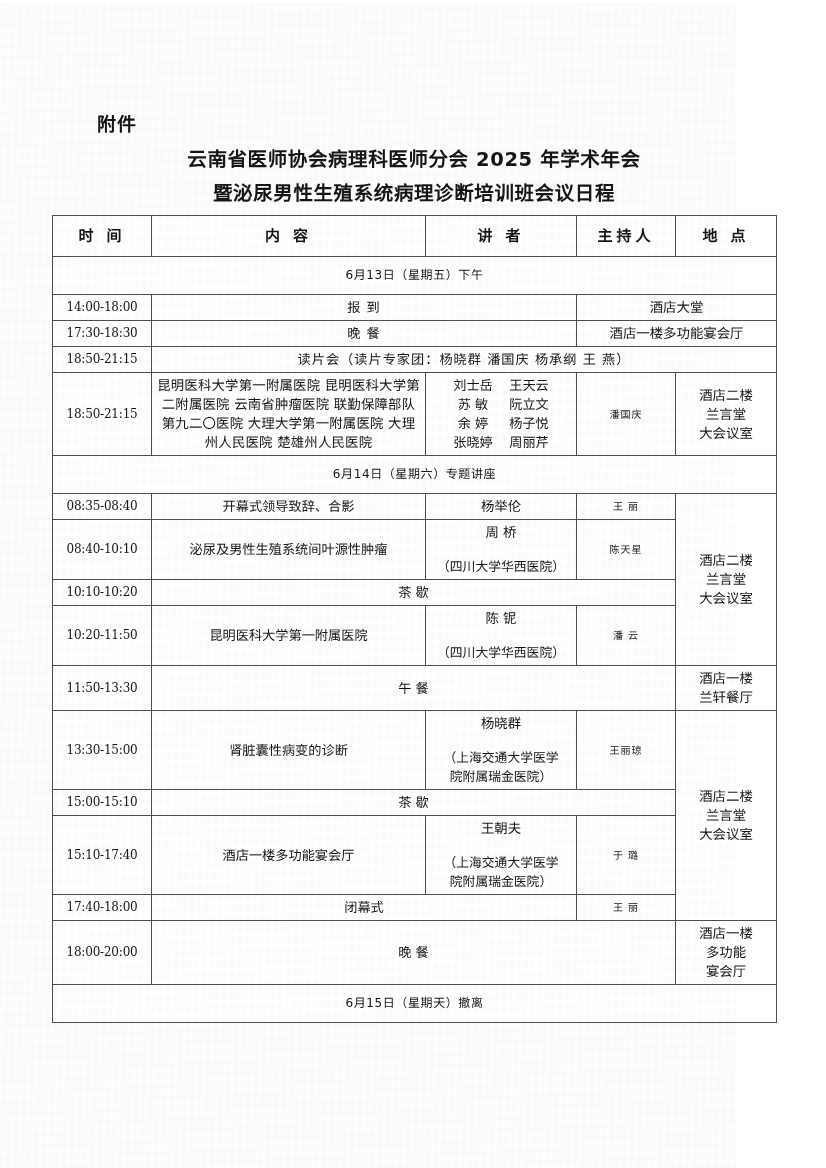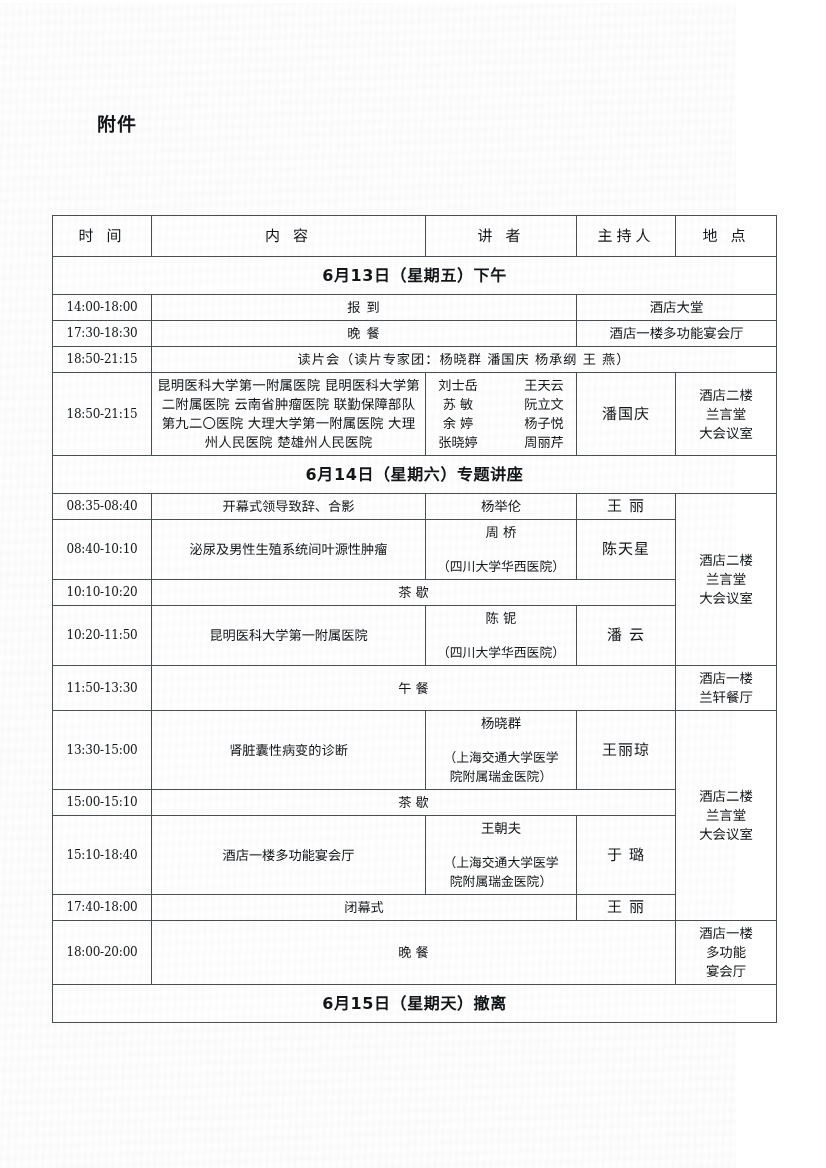--- a/index.html
+++ b/index.html
@@ -75,34 +75,34 @@
   table.schedule td, table.schedule th {
     border: 1px solid #4a4f53;
     padding: 3px 4px;
     text-align: center;
     vertical-align: middle;
     line-height: 19px;
     background: #ffffff;
   }
   th.hdr {
     font-size: 15px;
-    font-weight: normal;
+    font-weight: bold;
     letter-spacing: 4px;
     height: 34px;
     padding: 2px 4px;
   }
   td.shade, th.shade {
     background: #b9c5c6;
     background-image:
       repeating-linear-gradient(100deg, rgba(255,255,255,0.16) 0px, rgba(255,255,255,0) 4px, rgba(0,0,0,0.018) 9px),
       repeating-linear-gradient(12deg, rgba(255,255,255,0.10) 0px, rgba(0,0,0,0.012) 6px);
   }
   td.daybar {
-    font-size: 16px;
-    font-weight: bold;
+    font-size: 12px;
+    font-weight: normal;
     letter-spacing: 0.6px;
     height: 31px;
   }
   td.time {
     font-size: 12px;
     letter-spacing: -0.2px;
     white-space: nowrap;
     font-family: "DejaVu Serif", "Liberation Serif", serif;
   }
   td.left {
@@ -118,53 +118,57 @@
   }
   td.speaker {
     font-size: 13.4px;
     line-height: 21px;
   }
   td.speaker .sub {
     font-size: 12.8px;
     margin-top: 15px;
   }
   td.hostcell {
-    font-size: 15px;
+    font-size: 10px;
     letter-spacing: 1px;
   }
   td.biglist {
     text-align: left;
     padding: 5px 6px 5px 9px;
     line-height: 22.5px;
     font-size: 13.4px;
     letter-spacing: 0.2px;
   }
   td.namegrid {
     padding: 5px 2px;
     line-height: 22.5px;
   }
   .namerow {
     display: flex;
-    justify-content: space-between;
+    justify-content: center;
     gap: 0;
   }
   .namerow span {
     display: inline-block;
     min-width: 56px;
     text-align: center;
   }
   .multiline { white-space: pre-line; }
 </style>
 </head>
 <body>
 
 <div class="page">
 
   <div class="attach-label">附件</div>
 
+  <div class="title-block">
+    <div class="title-line">云南省医师协会病理科医师分会 2025 年学术年会</div>
+    <div class="title-line">暨泌尿男性生殖系统病理诊断培训班会议日程</div>
+  </div>
 
   <table class="schedule">
     <colgroup>
       <col style="width:99px">
       <col style="width:274px">
       <col style="width:151px">
       <col style="width:99px">
       <col style="width:101px">
     </colgroup>
 
@@ -287,21 +291,21 @@
 兰言堂
 大会议室</td>
       </tr>
 
       <tr>
         <td class="time">15:00-15:10</td>
         <td class="left" colspan="3">茶 歇</td>
       </tr>
 
       <tr>
-        <td class="shade time">15:10-18:40</td>
+        <td class="shade time">15:10-17:40</td>
         <td class="shade left">酒店一楼多功能宴会厅</td>
         <td class="shade speaker">
           <div>王朝夫</div>
           <div class="sub multiline">（上海交通大学医学
 院附属瑞金医院）</div>
         </td>
         <td class="shade hostcell">于 璐</td>
       </tr>
 
       <tr>

